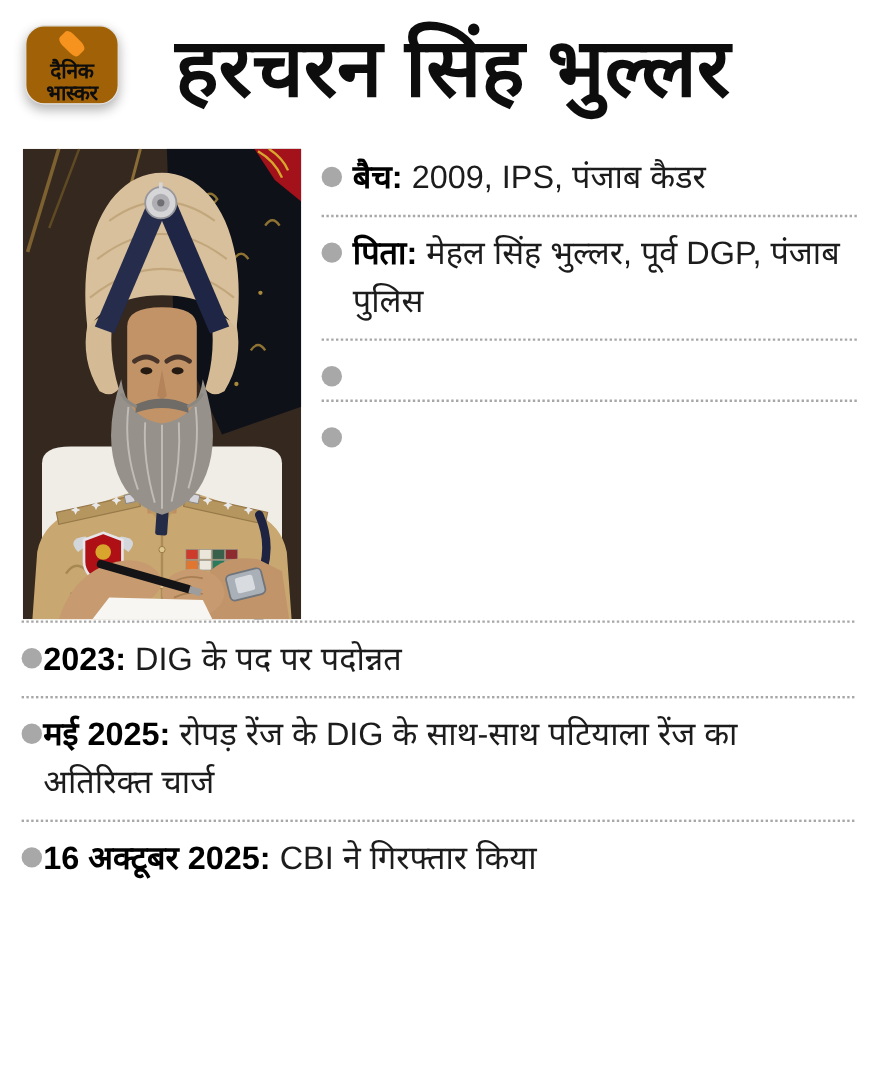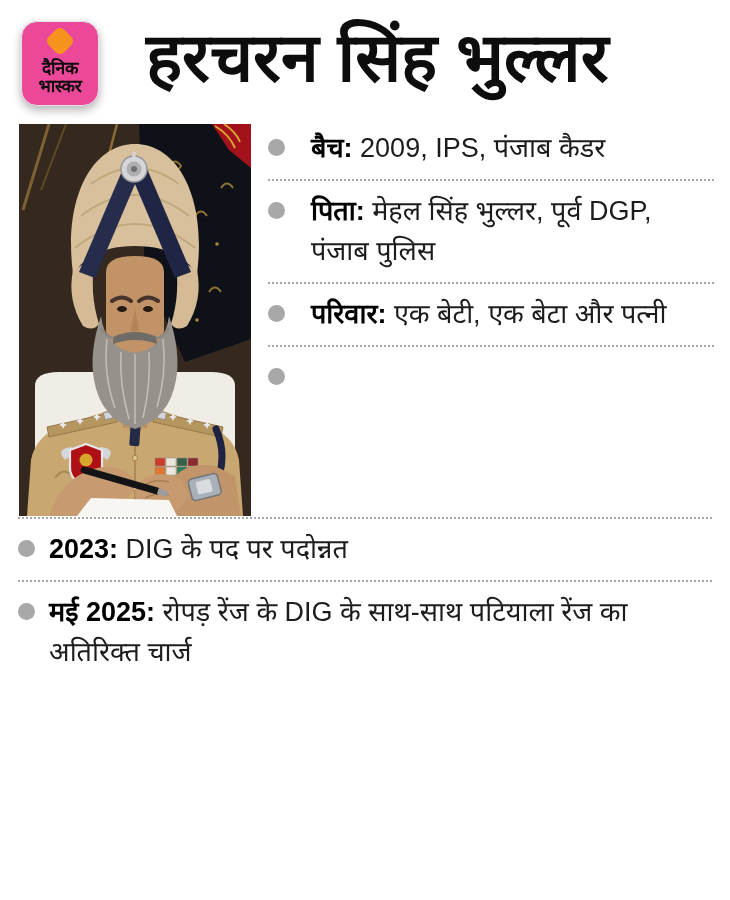--- a/index.html
+++ b/index.html
@@ -7,22 +7,22 @@
     position: relative;
     width: 730px; height: 900px;
     background: #ffffff;
     font-family: "Liberation Sans", sans-serif;
     color: #1a1a1a;
     overflow: hidden;
   }
   
   .logo {
     position: absolute; left: 21px; top: 21px;
-    width: 78px; height: 85px;
-    background: #ec4899;
+    width: 78px; height: 66px;
+    background: #a16207;
     border: 1px solid #e3e3e3;
     border-radius: 16px;
     box-shadow: 0 4px 10px rgba(0,0,0,.30);
     display: flex; flex-direction: column; align-items: center;
     padding-top: 8px; box-sizing: border-box;
   }
   .logo-sun {
     width: 22px; height: 22px;
     background: #f6921e;
     border-radius: 28%;
@@ -42,40 +42,40 @@
   .photo {
     position: absolute; left: 19px; top: 124px;
     width: 232px; height: 392px;
   }
   .photo svg { display:block; width:100%; height:100%; }
   
   .facts {
     position: absolute; left: 268px; top: 124px; width: 446px;
   }
   .fact {
-    display: flex; gap: 26px;
+    display: flex; gap: 9px;
     padding: 10px 0 11px 0;
   }
   .fact:first-child { padding-top: 4px; }
   .fact:not(:last-child) { border-bottom: 2px dotted #a7a7a7; }
   .fact-text, .t-text {
     margin: 0; font-size: 27px; line-height: 40px; color: #1c1c1c;
   }
   .fact-text b, .t-text b { color: #000; }
   .dot {
     flex: 0 0 auto;
     width: 17px; height: 17px; border-radius: 50%;
     background: #a8a8a8; margin-top: 11px;
   }
   
   .timeline {
     position: absolute; left: 18px; top: 517px; width: 694px;
   }
   .t-item {
-    display: flex; gap: 14px;
+    display: flex; gap: 1px;
     padding: 10px 0 11px 0;
     border-top: 2px dotted #a7a7a7;
   }
 </style>
 </head>
 <body>
 
 <div class="poster">
 
   <div class="logo">
@@ -228,31 +228,34 @@
     <div class="fact">
       <span class="dot"></span>
       <p class="fact-text"><b>बैच:</b> <span>2009, IPS, पंजाब कैडर</span></p>
     </div>
     <div class="fact">
       <span class="dot"></span>
       <p class="fact-text"><b>पिता:</b> <span>मेहल सिंह भुल्लर, पूर्व DGP, पंजाब पुलिस</span></p>
     </div>
     <div class="fact">
       <span class="dot"></span>
-      <p class="fact-text"><b>परिवार:</b> <span>एक बेटी, एक बेटा और पत्नी</span></p>
     </div>
     <div class="fact">
       <span class="dot"></span>
     </div>
   </div>
 
   <div class="timeline">
     <div class="t-item">
       <span class="dot"></span>
       <p class="t-text"><b>2023:</b> <span>DIG के पद पर पदोन्नत</span></p>
     </div>
     <div class="t-item">
       <span class="dot"></span>
       <p class="t-text"><b>मई 2025:</b> <span>रोपड़ रेंज के DIG के साथ-साथ पटियाला रेंज का अतिरिक्त चार्ज</span></p>
     </div>
+    <div class="t-item">
+      <span class="dot"></span>
+      <p class="t-text"><b>16 अक्टूबर 2025:</b> <span>CBI ने गिरफ्तार किया</span></p>
+    </div>
   </div>
 
 </div>
 
 </body></html>

